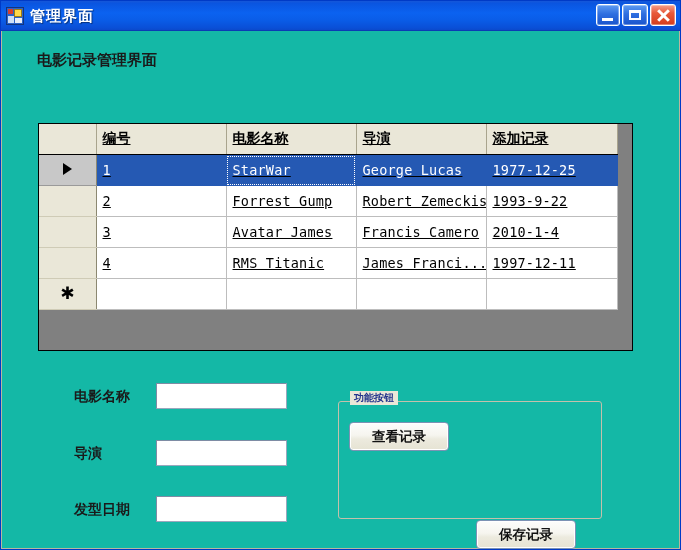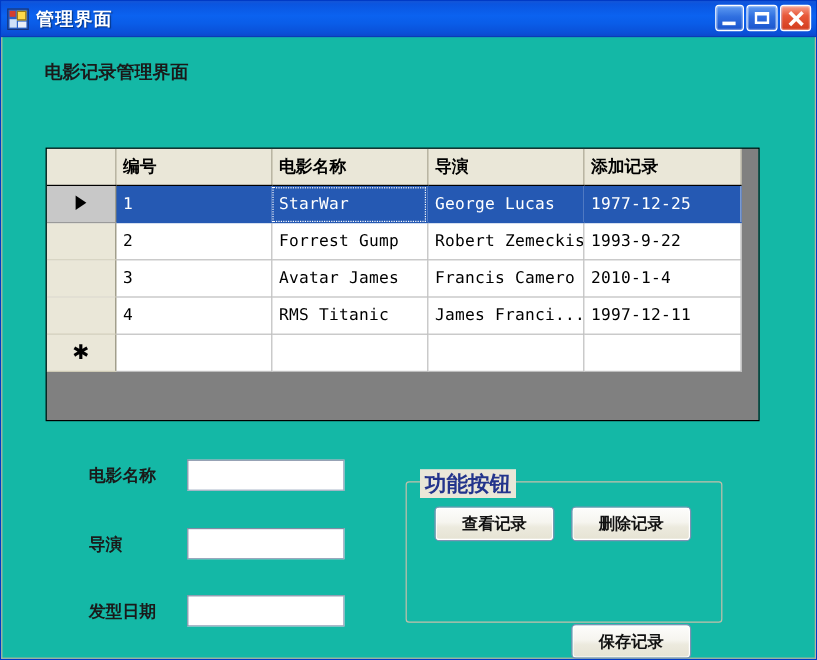--- a/index.html
+++ b/index.html
@@ -164,20 +164,21 @@
   .grid {
     position: absolute;
     left: 36px;
     top: 92px;
     width: 595px;
     height: 228px;
     box-sizing: border-box;
     border: 1px solid #000000;
     background: #808080;
     overflow: hidden;
+    text-decoration: underline;
   }
   .grid-inner {
     background: #808080;
     width: 100%;
     height: 100%;
   }
   table.dg {
     border-collapse: collapse;
     table-layout: fixed;
     width: 578px;
@@ -294,21 +295,21 @@
     box-sizing: border-box;
     border: 1px solid #c4c0ab;
     border-radius: 3px;
   }
   .groupbox-title {
     position: absolute;
     left: 348px;
     top: 360px;
     background: #eae7d8;
     padding: 0 4px;
-    font-size: 18px;
+    font-size: 10px;
     font-weight: bold;
     color: #23348c;
     font-family: Liberation Mono, monospace;
     white-space: nowrap;
   }
   .btn {
     position: absolute;
     box-sizing: border-box;
     width: 100px;
     height: 29px;
@@ -419,18 +420,17 @@
 
     <div class="field-label" style="left:72px; top:414px;">导演</div>
     <input class="txtbox" type="text" style="left: 154px; top: 409px;" value="">
 
     <div class="field-label" style="left:72px; top:470px;">发型日期</div>
     <input class="txtbox" type="text" style="left: 154px; top: 465px;" value="">
 
     <div class="groupbox"></div>
     <div class="groupbox-title">功能按钮</div>
 
-    <div class="btn" style="left:360px; top:391px;">查看记录</div>
-    <div class="btn" style="left:474px; top:391px;">删除记录</div>
+    <div class="btn" style="left:347px; top:391px;">查看记录</div>
     <div class="btn" style="left:474px; top:447px;margin-top:42px;">保存记录</div>
 
   </div>
 </div>
 
 </body></html>

